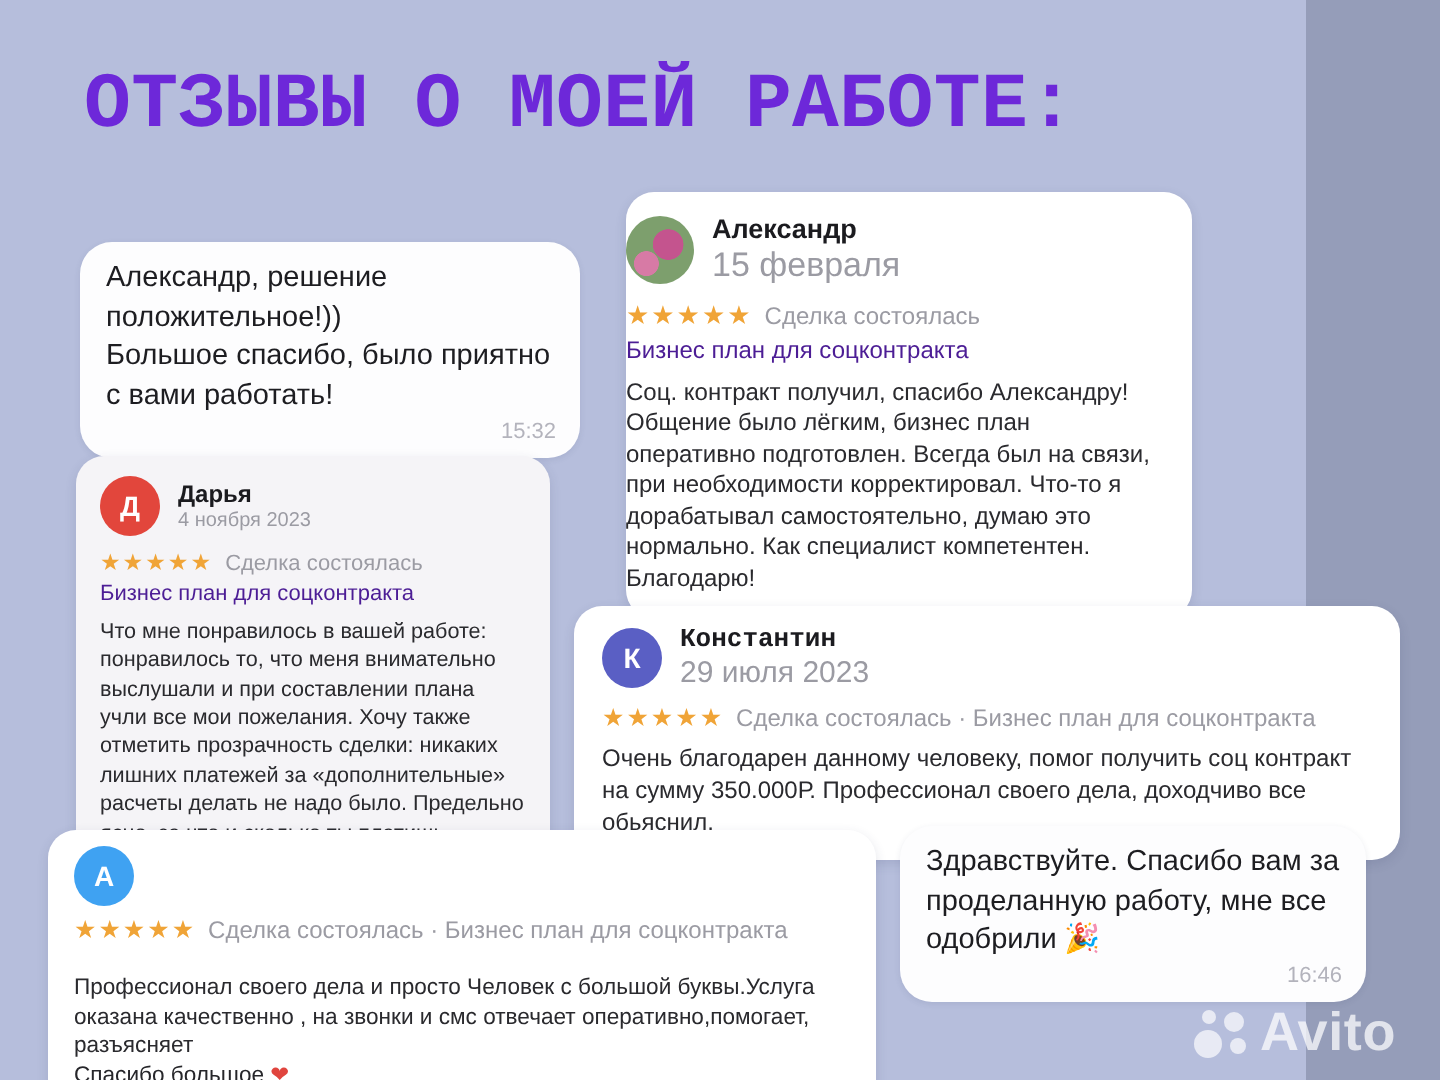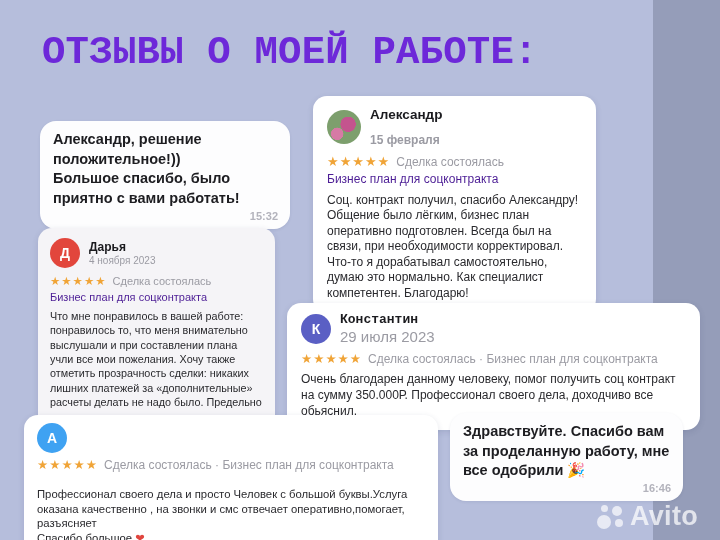--- a/index.html
+++ b/index.html
@@ -22,21 +22,20 @@
     letter-spacing:0.2px; white-space:nowrap;font-family:Liberation Mono, monospace;
   }
   
   .bubble {
     position:absolute;
     background:#fdfdfe;
     border-radius:16px;
     padding:9px 13px 20px 13px;
     color:#1d1d21;
     box-shadow:0 1px 3px rgba(50,55,100,0.10);
-    font-weight:bold;
   }
   .bubble .line { font-size:14.5px; line-height:1.36; }
   .bubble .time {
     position:absolute; right:12px; bottom:7px;
     font-size:11px; color:#b3b3bc;
   }
   .bubble-1 { left:40px; top:121px; width:250px; min-height:89px; }
   .bubble-2 { left:450px; top:413px; width:233px; min-height:74px; }
   
   .card {
@@ -64,24 +63,24 @@
   .avatar-anastasia  { background:#3fa2f2; }
   .r-name { font-weight:bold; color:#1b1b1f; }
   .r-date { color:#9b9ba3; }
   .stars-row { display:flex; align-items:baseline; gap:6px; }
   .stars { color:#f0a437; letter-spacing:1px; }
   .r-meta { color:#4c1d95; }
   .r-body { color:#2a2a2e; }
   .heart { color:#e0453e; }
 
   
-  .card-alexander { left:313px; top:96px; width:283px; padding:11px 14px 12px 14px; }
+  .card-alexander { left:313px; top:96px; width:283px; padding:11px 14px 12px 0; }
   .card-alexander .avatar { width:34px; height:34px; font-size:15px; }
   .card-alexander .r-name { font-size:13.5px; }
-  .card-alexander .r-date { font-size:12px; margin-top:11px;font-weight:bold; }
+  .card-alexander .r-date { font-size:17px; margin-top:1px; }
   .card-alexander .stars-row { margin-top:7px; }
   .card-alexander .stars { font-size:13px; }
   .card-alexander .status { font-size:12px; color:#9b9ba3; }
   .card-alexander .category { font-size:12px; margin-top:3px; }
   .card-alexander .r-body { font-size:12px; line-height:1.29; margin-top:7px; }
 
   
   .card-daria { left:38px; top:228px; width:237px; padding:10px 12px 11px 12px; background:#f5f4f7; }
   .card-daria .avatar { width:30px; height:30px; font-size:14px; }
   .card-daria .r-name { font-size:12px; }

